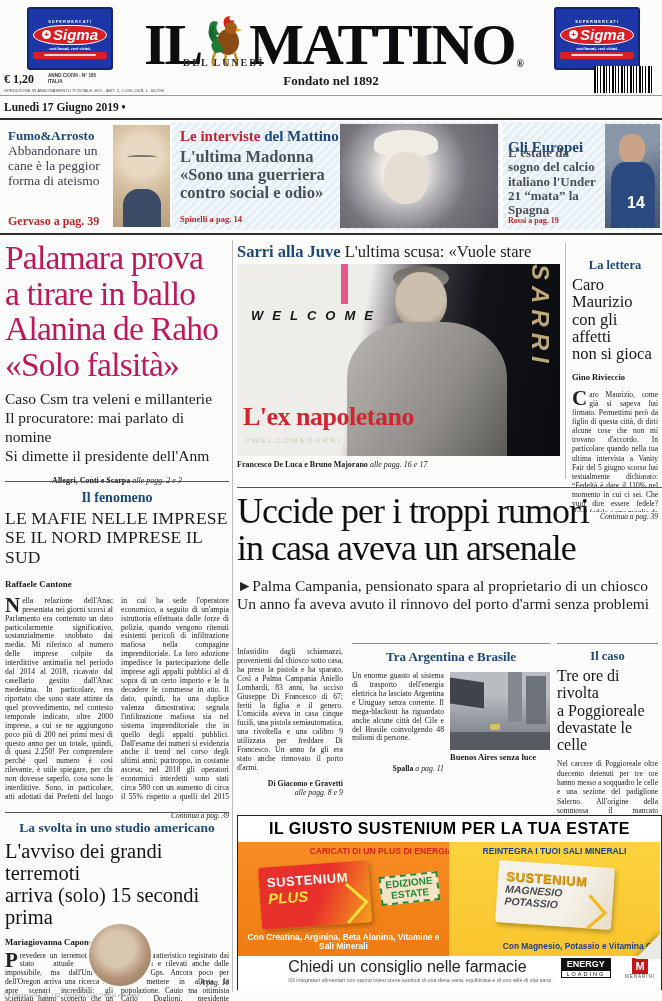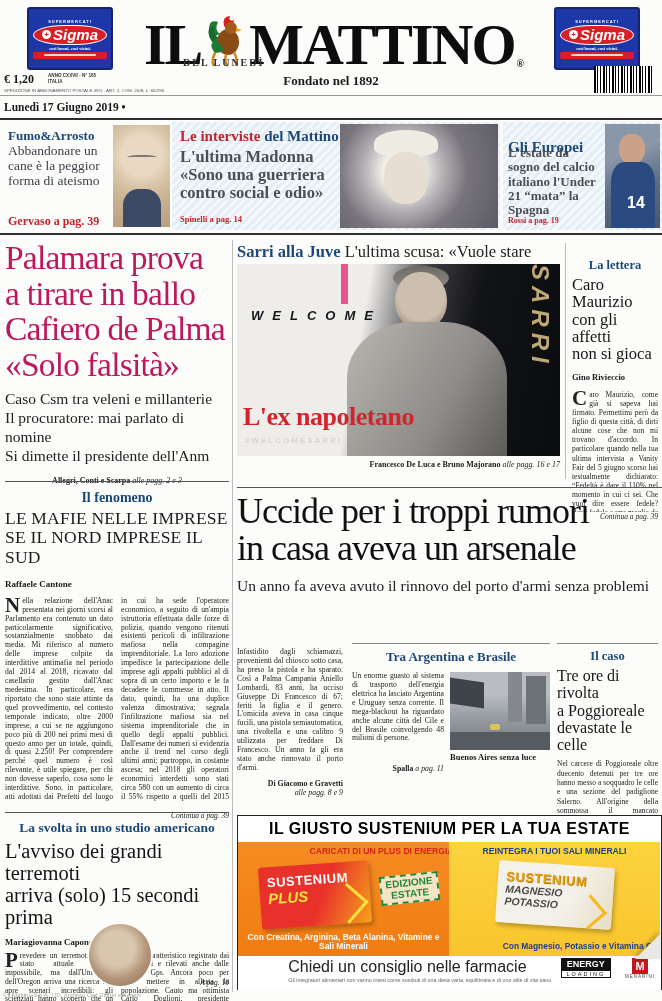--- a/index.html
+++ b/index.html
@@ -159,21 +159,21 @@
         <div style="position:absolute;left:22px;top:70px;color:#fff;font-weight:bold;font-size:16px;" class="sans">14</div>
       </div>
     </div>
   </div>
   <div class="rule" style="left:0;top:233px;width:662px;height:2px;"></div>
 
   <div class="abs" style="left:5px;top:240px;width:224px;">
     <div style="font-size:33.5px;line-height:1.06;letter-spacing:-0.8px;color:#be185d;">
       <div>Palamara prova</div>
       <div>a tirare in ballo</div>
-      <div>Cafiero de Palma</div>
+      <div>Alanina de Raho</div>
       <div>«Solo falsità»</div>
     </div>
     <div style="margin-top:8px;font-size:15.5px;line-height:1.22;color:#222;">
       <div>Caso Csm tra veleni e millanterie</div>
       <div>Il procuratore: mai parlato di nomine</div>
       <div>Si dimette il presidente dell'Anm</div>
     </div>
     <div style="margin-top:10px;text-align:center;font-size:8px;">
       <span class="b">Allegri, Conti e Scarpa</span><span class="byline-i"> alle pagg. 2 e 3</span>
     </div>
@@ -190,21 +190,21 @@
   <div class="sarri-photo">
     <div class="sarri-stripe"></div>
     <div class="sarri-hair"></div>
     <div class="sarri-head"></div>
     <div class="sarri-body"></div>
     <div class="abs sans" style="left:14px;top:44px;font-weight:bold;font-style:italic;font-size:13px;letter-spacing:9px;color:#15161a;">WELCOME</div>
     <div class="abs sans" style="right:6px;top:0px;writing-mode:vertical-rl;font-weight:bold;font-style:italic;font-size:24px;letter-spacing:6px;color:#bfa878;">SARRI</div>
     <div class="abs" style="left:6px;top:138px;font-size:26px;font-weight:bold;color:#d0252d;letter-spacing:-0.5px;">L'ex napoletano</div>
     <div class="abs sans" style="left:8px;top:172px;font-size:8px;font-weight:bold;letter-spacing:2px;color:#d8d4cc;">#WELCOMESARRI</div>
   </div>
-  <div class="abs" style="left:237px;top:460px;width:323px;text-align:right;font-size:8px;">
+  <div class="abs" style="left:237px;top:460px;width:323px;text-align:left;font-size:8px;">
     <span class="b">Francesco De Luca e Bruno Majorano</span><span class="byline-i"> alle pagg. 16 e 17</span>
   </div>
 
   <div class="abs" style="left:572px;top:258px;width:86px;">
     <div class="kicker" style="font-size:12.5px;">La lettera</div>
     <div style="font-size:16.5px;line-height:1.05;margin-top:3px;color:#161616;">
       <div>Caro Maurizio</div>
       <div>con gli affetti</div>
       <div>non si gioca</div>
     </div>
@@ -229,20 +229,21 @@
   </div>
   <div class="rule" style="left:5px;top:812px;width:224px;height:1px;background:#555;"></div>
 
   <div class="rule" style="left:237px;top:487px;width:425px;height:1px;background:#555;"></div>
   <div class="abs" style="left:237px;top:493px;width:425px;">
     <div style="font-size:36px;line-height:1.04;letter-spacing:-1px;color:#101010;font-weight:500;">
       <div>Uccide per i troppi rumori</div>
       <div>in casa aveva un arsenale</div>
     </div>
     <div style="margin-top:9px;font-size:15.5px;line-height:1.2;color:#222;">
+      <div>►Palma Campania, pensionato spara al proprietario di un chiosco</div>
       <div>Un anno fa aveva avuto il rinnovo del porto d'armi senza problemi</div>
     </div>
   </div>
 
   <div class="abs" style="left:237px;top:648px;width:106px;">
     <div class="body-txt" style="height:128px;overflow:hidden;">Infastidito dagli schiamazzi, provenienti dal chiosco sotto casa, ha preso la pistola e ha sparato. Così a Palma Campania Aniello Lombardi, 83 anni, ha ucciso Giuseppe Di Francesco di 67; feriti la figlia e il genero. L'omicida aveva in casa cinque fucili, una pistola semiautomatica, una rivoltella e una calibro 9 utilizzata per freddare Di Francesco. Un anno fa gli era stato anche rinnovato il porto d'armi.</div>
     <div style="text-align:right;font-size:7.8px;margin-top:3px;">
       <div class="b">Di Giacomo e Gravetti</div>
       <div class="byline-i">alle pagg. 8 e 9</div>
     </div>

